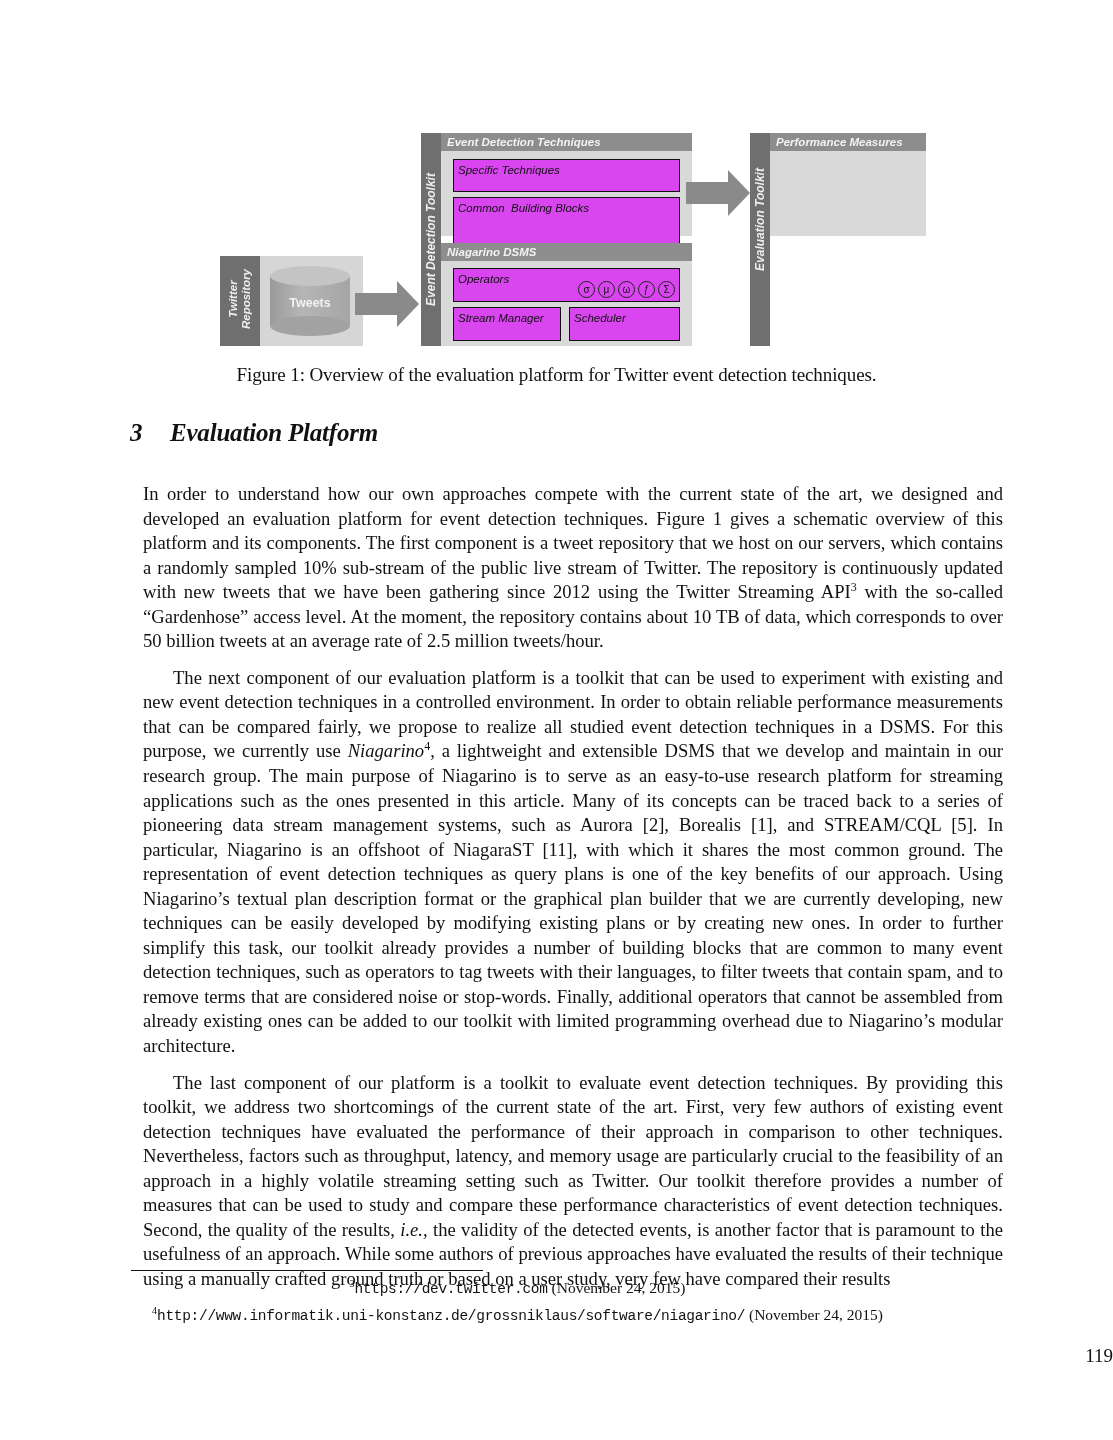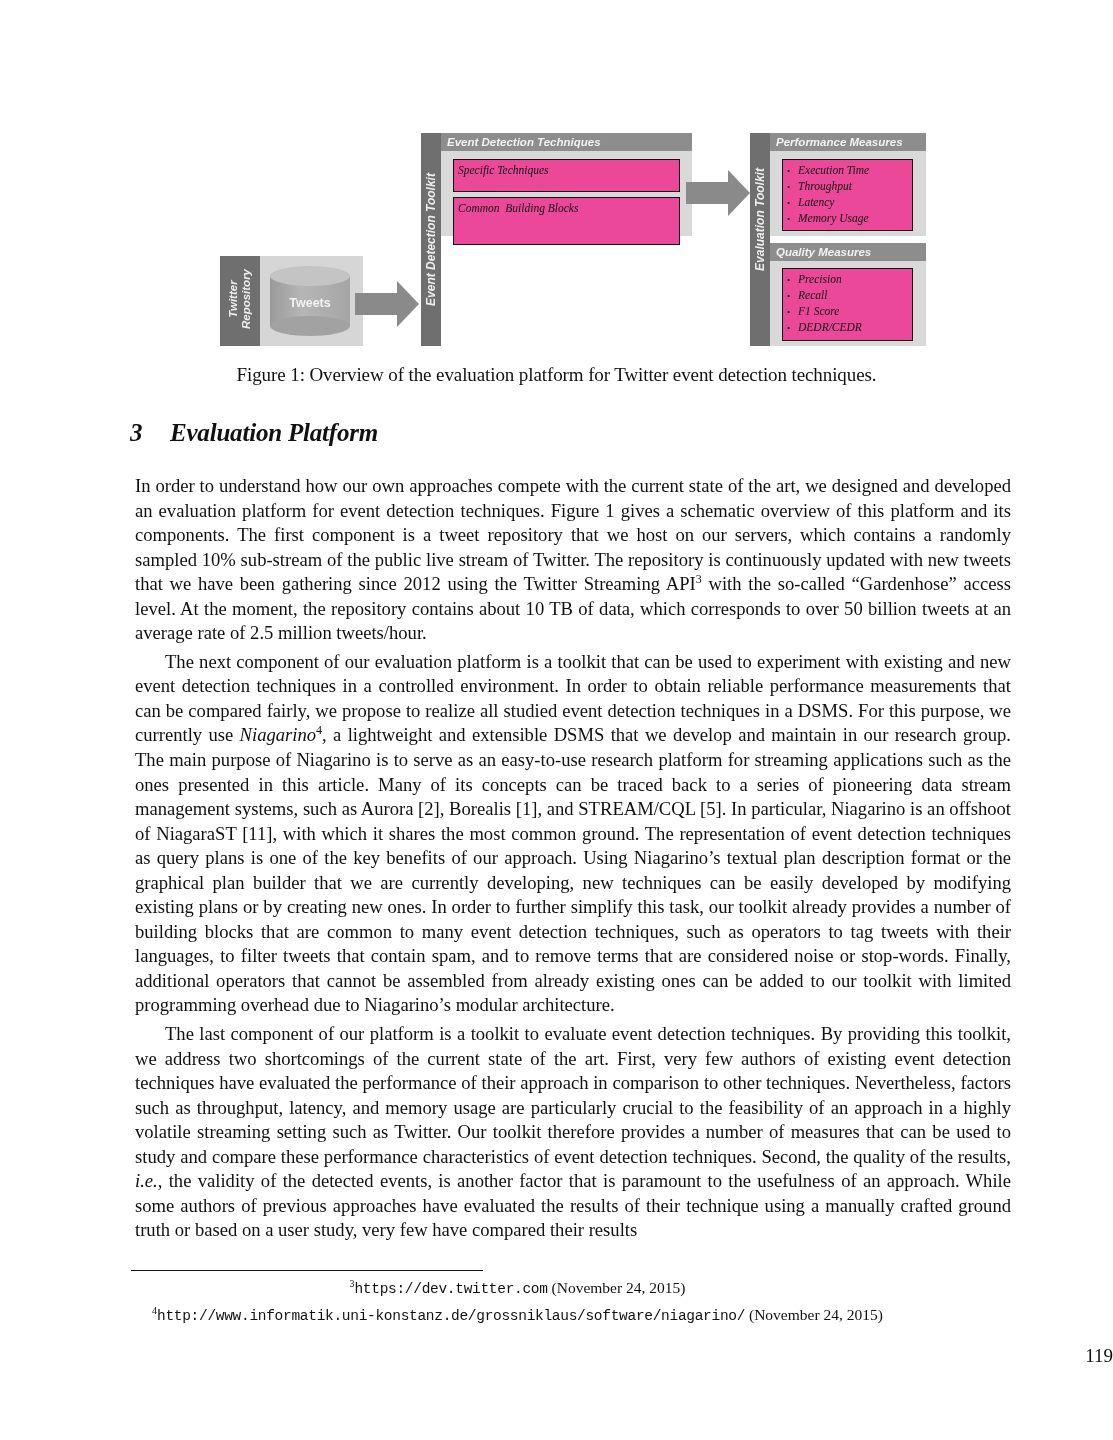--- a/index.html
+++ b/index.html
@@ -28,37 +28,37 @@
   .arrow { position: absolute; }
   .arrow .shaft { position: absolute; background: #8a8a8a; }
   .arrow .head { position: absolute; width: 0; height: 0; border-style: solid;
                  border-color: transparent transparent transparent #8a8a8a; }
 
   .toolkit-bar { position: absolute; background: #6f6f6f; }
   .toolkit-bar .vlabel { font-size: 12px; }
   .panel { position: absolute; background: #d9d9d9; }
   .panel-head { position: absolute; left: 0; top: 0; right: 0; height: 18px; background: #8d8d8d;
                 color: #f3f3f3; font-style: italic; font-weight: bold; font-size: 11.5px; padding-left: 6px; line-height: 18px; }
-  .box { position: absolute; background: #ec4899; border: 1.5px solid #111; font-style: italic; font-size: 11.5px;
-         padding: 3px 4px; line-height: 14px; color: #111; font-family: Liberation Serif, serif; }
+  .box { position: absolute; background: #d946ef; border: 1.5px solid #111; font-style: italic; font-size: 11.5px;
+         padding: 3px 4px; line-height: 14px; color: #111; }
   .ops { position: absolute; right: 4px; bottom: 3px; display: flex; gap: 3px; }
   .op { width: 17px; height: 17px; border: 1.2px solid #222; border-radius: 50%; font-size: 10px;
         display: flex; align-items: center; justify-content: center; font-style: normal; line-height: 1; }
   .blist { list-style: none; margin: 0; padding: 0; }
   .blist li { line-height: 15px; }
   .blist li::before { content: "\2022"; display: inline-block; width: 11px; font-style: normal; font-size: 9px; }
 
   .caption { position: absolute; left: 0; top: 364px; width: 1113px; text-align: center; font-size: 19px; letter-spacing: -0.1px; }
 
   
   .section-title { position: absolute; left: 130px; top: 419px; font-size: 25px; font-weight: bold; letter-spacing: -0.2px; font-style: italic; }
   .section-title .num { display: inline-block; width: 40px; }
 
   .text { position: absolute; left: 131px; width: 884px; font-size: 18.6px; line-height: 24.55px; text-align: justify; }
-  .text p { margin: 4px; text-align: justify; }
+  .text p { margin: 12px; text-align: justify; }
   .text p.ind { text-indent: 30px; }
   .text sup { font-size: 12px; line-height: 0; }
   #para-block { top: 470px; }
 
   .fn-rule { position: absolute; left: 131px; top: 1270px; width: 352px; height: 0; border-top: 1px solid #111; }
   .footnotes { position: absolute; left: 152px; top: 1273px; font-size: 15.5px; line-height: 21px; text-align: center; }
   .footnotes .url { font-family: "Liberation Mono", "DejaVu Sans Mono", monospace; font-size: 14.5px; letter-spacing: -0.3px; }
   .footnotes sup { font-size: 10px; }
   .page-number { position: absolute; left: 0; width: 1113px; top: 1345px; text-align: right; font-size: 19px; }
 </style>
@@ -87,53 +87,49 @@
   <div class="toolkit-bar" style="left:421px; top:133px; width:20px; height:213px;">
     <div class="vlabel" style="left:-60px; top:100px; width:140px;">Event Detection Toolkit</div>
   </div>
 
   <div class="panel" style="left:441px; top:133px; width:251px; height:103px;">
     <div class="panel-head">Event Detection Techniques</div>
     <div class="box" style="left:12px; top:26px; width:227px; height:33px;">Specific Techniques</div>
     <div class="box" style="left:12px; top:64px; width:227px; height:48px; white-space:pre;">Common  Building Blocks</div>
   </div>
 
+  <div class="panel" style="left:441px; top:243px; width:251px; height:103px;">
+    <div class="panel-head">Niagarino DSMS</div>
+    <div class="box" style="left:12px; top:25px; width:227px; height:34px;">
+      <span>Operators</span>
+      <div class="ops">
+        <span class="op">σ</span>
+        <span class="op">μ</span>
+        <span class="op">ω</span>
+        <span class="op">ƒ</span>
+        <span class="op">Σ</span>
+      </div>
+    </div>
+    <div class="box" style="left:12px; top:64px; width:108px; height:34px;">Stream Manager</div>
+    <div class="box" style="left:128px; top:64px; width:111px; height:34px;">Scheduler</div>
+  </div>
 
   <div class="arrow" style="left:686px; top:170px;">
     <div class="shaft" style="left:0; top:12px; width:42px; height:22px;"></div>
     <div class="head" style="left:42px; top:0; border-width:23px 0 23px 22px;"></div>
   </div>
 
   <div class="toolkit-bar" style="left:750px; top:133px; width:20px; height:213px;">
     <div class="vlabel" style="left:-50px; top:80px; width:120px;">Evaluation Toolkit</div>
   </div>
 
   <div class="panel" style="left:770px; top:133px; width:156px; height:103px;">
     <div class="panel-head">Performance Measures</div>
-    <div class="box" style="left:12px; top:26px; width:131px; height:72px; padding-top:3px;">
-      <ul class="blist">
-        <li>Execution Time</li>
-        <li>Throughput</li>
-        <li>Latency</li>
-        <li>Memory Usage</li>
-      </ul>
-    </div>
   </div>
 
-  <div class="panel" style="left:770px; top:243px; width:156px; height:103px;">
-    <div class="panel-head">Quality Measures</div>
-    <div class="box" style="left:12px; top:25px; width:131px; height:73px; padding-top:3px;">
-      <ul class="blist">
-        <li>Precision</li>
-        <li>Recall</li>
-        <li>F1 Score</li>
-        <li>DEDR/CEDR</li>
-      </ul>
-    </div>
-  </div>
 </div>
 
 <div class="caption">Figure 1: Overview of the evaluation platform for Twitter event detection techniques.</div>
 
 <div class="section-title">
   <span class="num">3</span><span>Evaluation Platform</span>
 </div>
 
 <div class="text" id="para-block">
   <p><span>In order to understand how our own approaches compete with the current state of the art, we designed and developed an evaluation platform for event detection techniques. Figure 1 gives a schematic overview of this platform and its components.  The first component is a tweet repository that we host on our servers, which contains a randomly sampled 10% sub-stream of the public live stream of Twitter. The repository is continuously updated with new tweets that we have been gathering since 2012 using the Twitter Streaming API</span><sup>3</sup><span> with the so-called “Gardenhose” access level.  At the moment, the repository contains about 10 TB of data, which corresponds to over 50 billion tweets at an average rate of 2.5 million tweets/hour.</span></p>

